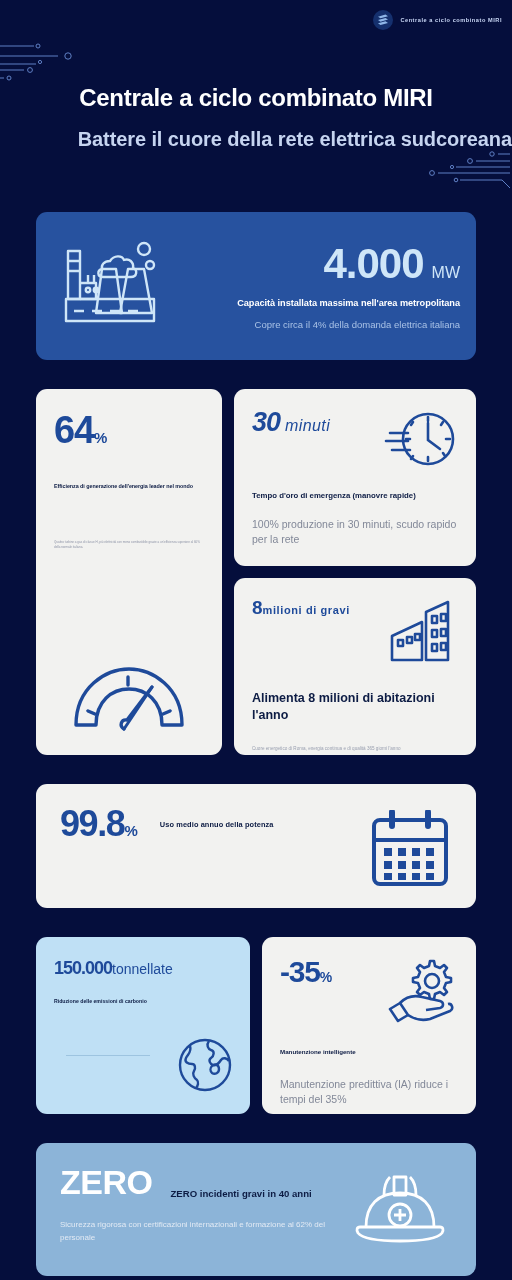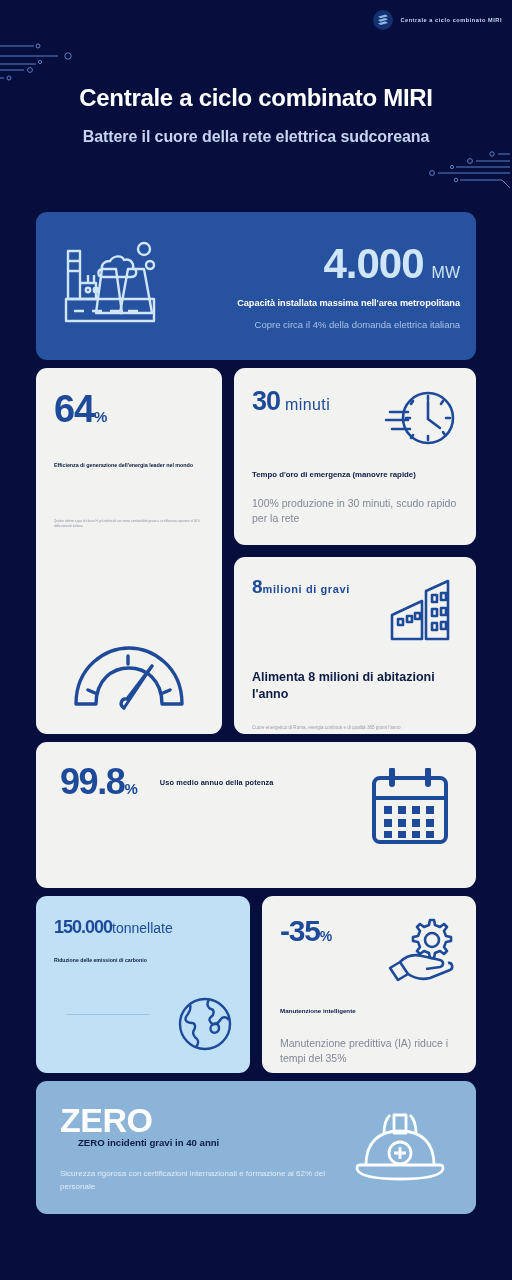--- a/index.html
+++ b/index.html
@@ -38,32 +38,33 @@
   .header { position: absolute; top: 84px; left: 0; width: 512px; text-align: center; }
   .title {
     font-size: 24px;
     font-weight: 700;
     color: #ffffff;
     letter-spacing: -0.3px;
     line-height: 1.15;
   }
   .subtitle {
     margin-top: 16px;
-    font-size: 16px;
+    font-size: 20px;
     font-weight: 700;
     color: #c6d4f0;
     letter-spacing: -0.1px;
+    text-align: right;
   }
 
   
   .board {
     position: absolute;
     left: 36px; top: 212px;
     width: 440px;
-    display: flex; flex-direction: column; gap: 8px;
+    display: flex; flex-direction: column; gap: 29px;
   }
   .row { display: flex; gap: 12px; }
 
   .card {
     border-radius: 11px;
     position: relative;
     overflow: hidden;
   }
   .card-blue   { background: #27529f; }
   .card-white  { background: #f2f2f0; }
@@ -95,36 +96,36 @@
   .stat-pct-navy { font-size: 15px; font-weight: 700; color: #1e4a9a; }
   .c64-label { margin-top: 34px; font-size: 5.4px; font-weight: 700; color: #0d1c44; letter-spacing: -0.05px; }
   .c64-note { margin-top: 51px; font-size: 3px; color: #8d93a6; line-height: 1.55; }
   .c64-gauge { position: absolute; left: 50%; transform: translateX(-50%); bottom: 16px; }
 
   
   .rcol { display: flex; flex-direction: column; gap: 12px; width: 242px; }
 
   .c30 { height: 177px; padding: 20px 18px; }
   .c30-head { display: flex; align-items: flex-start; justify-content: space-between; }
-  .c30-stat { display: flex; align-items: baseline; gap: 5px; }
+  .c30-stat { display: flex; align-items: baseline; gap: 5px; font-style: italic; }
   .c30-num { font-size: 27px; font-weight: 700; color: #1e4a9a; line-height: 1; letter-spacing: -1px; }
   .c30-unit { font-size: 16px; color: #1e4a9a; letter-spacing: 0.4px; }
   .c30-label { margin-top: 15px; font-size: 7.8px; font-weight: 700; color: #0d1c44; line-height: 1.55; }
   .c30-note { margin-top: 15px; font-size: 10.5px; color: #828898; line-height: 1.45; }
 
   .c8 { height: 177px; padding: 20px 18px; }
   .c8-head { display: flex; align-items: flex-start; justify-content: space-between; }
   .c8-stat { display: flex; align-items: baseline; }
   .c8-num { font-size: 19px; font-weight: 700; color: #1e4a9a; line-height: 1; }
   .c8-unit { font-size: 11px; font-weight: 700; color: #1e4a9a; letter-spacing: 0.6px; }
   .c8-label { margin-top: 16px; font-size: 12.5px; font-weight: 700; color: #0d1c44; line-height: 1.35; }
   .c8-note { margin-top: 22px; font-size: 4.6px; color: #9aa0b0; }
 
   
-  .c998 { height: 146px; padding: 22px 24px; display: flex; flex-direction: column; }
+  .c998 { height: 124px; padding: 22px 24px; display: flex; flex-direction: column; }
   .c998-top { display: flex; align-items: center; }
   .c998-stat { display: flex; align-items: baseline; }
   .c998-num { font-size: 36px; font-weight: 700; color: #1e4a9a; line-height: 1; letter-spacing: -1.4px; }
   .c998-pct { font-size: 15px; font-weight: 700; color: #1e4a9a; }
   .c998-label { margin-left: 22px; font-size: 7.4px; font-weight: 700; color: #0d1c44; letter-spacing: 0.1px; }
   .c998-note { margin-top: 22px; font-size: 7.6px; color: #9aa0b0; }
   .c998-icon { position: absolute; right: 26px; top: 26px; }
 
   
   .c150 { width: 214px; height: 177px; padding: 22px 18px; }
@@ -139,21 +140,21 @@
   .c35 { width: 214px; height: 177px; padding: 20px 18px; }
   .c35-head { display: flex; align-items: flex-start; justify-content: space-between; }
   .c35-stat { display: flex; align-items: baseline; }
   .c35-num { font-size: 30px; font-weight: 700; color: #1e4a9a; line-height: 1; letter-spacing: -1.2px; }
   .c35-pct { font-size: 14px; font-weight: 700; color: #1e4a9a; }
   .c35-label { margin-top: 13px; font-size: 6.2px; font-weight: 700; color: #0d1c44; }
   .c35-note { margin-top: 22px; font-size: 10.5px; color: #828898; line-height: 1.45; }
 
   
   .czero { height: 133px; padding: 22px 24px; }
-  .czero-top { display: flex; align-items: flex-start; flex-direction: column; }
+  .czero-top { display: flex; align-items: flex-end; }
   .czero-num { font-size: 34px; font-weight: 700; color: #ffffff; line-height: 1; letter-spacing: -0.5px; }
   .czero-label { margin-left: 18px; font-size: 9.6px; font-weight: 700; color: #0d1c44; }
   .czero-note { margin-top: 20px; font-size: 8px; color: #e2eaf4; line-height: 1.6; max-width: 290px; }
   .czero-icon { position: absolute; right: 30px; top: 28px; }
 </style>
 </head>
 <body>
 
 <div class="circuit circuit-tl">
   <svg width="90" height="50" viewBox="0 0 90 50" fill="none" stroke="#5f7fc4" stroke-width="1">

